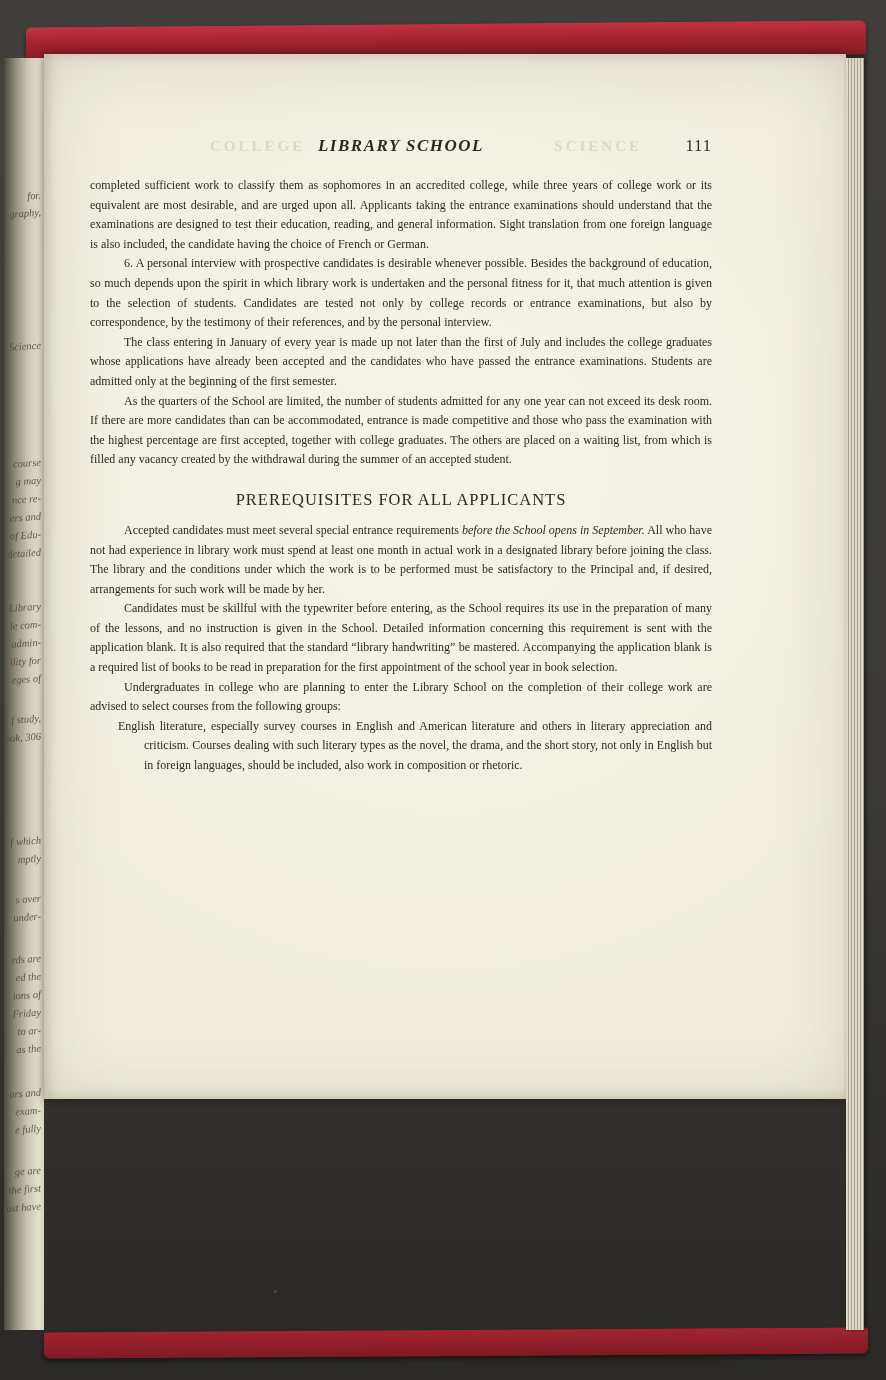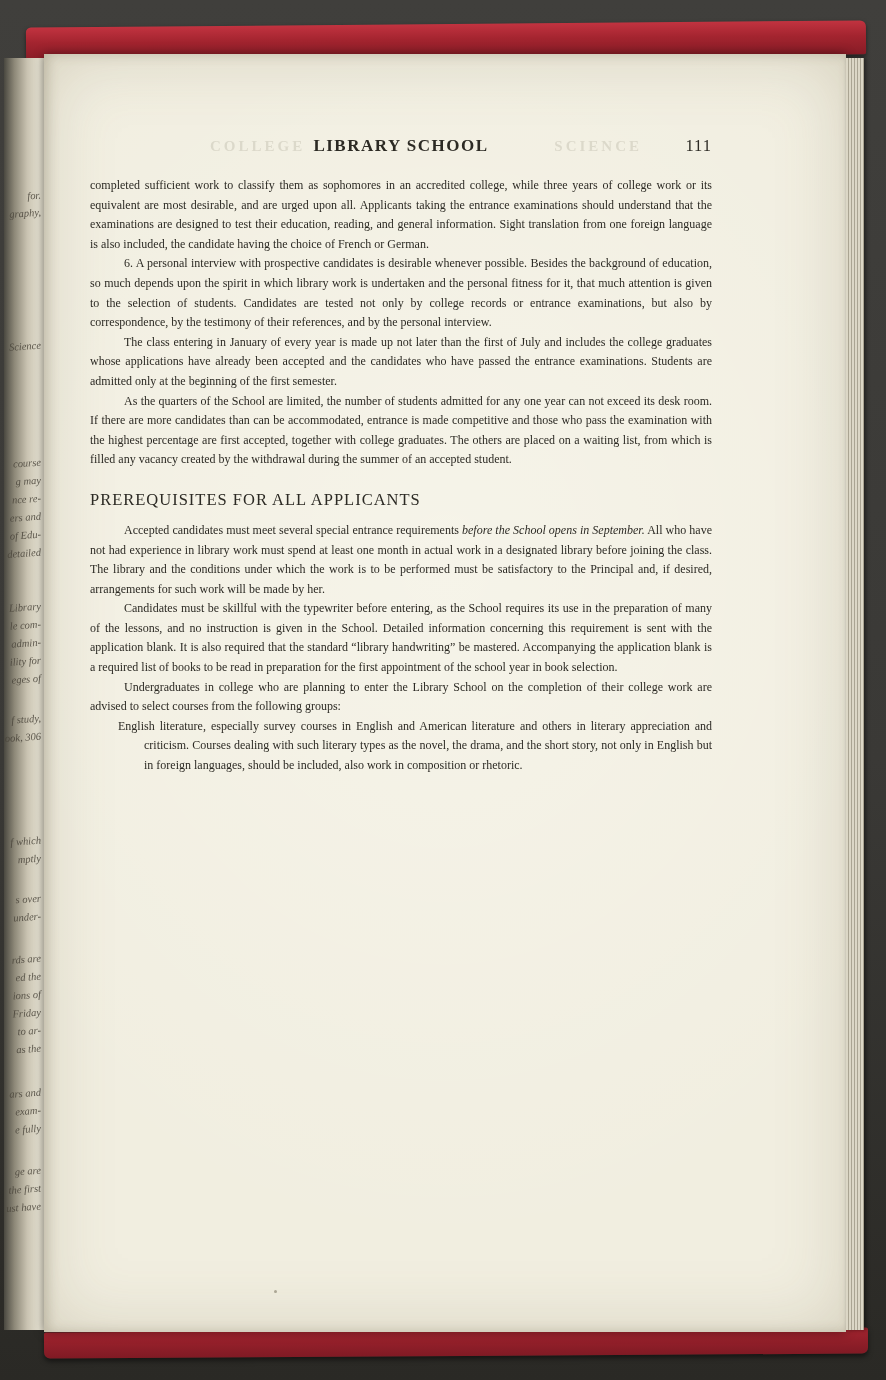--- a/index.html
+++ b/index.html
@@ -27,21 +27,21 @@
     background:linear-gradient(90deg,#4a4840 0%,#8d8878 26%,#c9c3b1 58%,#e3dfcf 86%,#d8d3c2 100%);
     overflow:hidden;
   }
   .edge-frag{
     position:absolute;right:3px;width:40px;display:block;
     font-size:10.5px;font-style:italic;color:#49443a;text-align:right;
     transform:rotate(-4deg);white-space:nowrap;opacity:.85;line-height:12px;
   }
   
   .paper{
-    position:absolute;left:44px;top:54px;width:802px;height:1278px;
+    position:absolute;left:44px;top:54px;width:802px;height:1045px;
     background:
       radial-gradient(120% 90% at 50% 40%, rgba(255,255,250,.35) 0%, rgba(0,0,0,0) 60%),
       #f1eee0;
     box-shadow:
       inset 0 0 70px rgba(118,104,70,.22),
       inset 4px 0 12px rgba(90,80,55,.25),
       0 0 10px rgba(0,0,0,.4);
   }
   
   .right-stack{
@@ -52,38 +52,38 @@
   }
   
   .text-col{
     position:absolute;left:46px;top:82px;width:622px;color:#2c2a24;
   }
   .running-head{
     position:relative;height:26px;margin-bottom:14px;
   }
   .rh-title{
     position:absolute;left:0;right:0;text-align:center;
-    font-weight:bold;font-size:17px;letter-spacing:1.5px;
+    font-style:italic;font-weight:bold;font-size:17px;letter-spacing:1.5px;
   }
   .rh-num{
     position:absolute;right:0;top:0;font-size:16.5px;letter-spacing:1px;
   }
   .ghost{
     position:absolute;top:2px;font-size:15px;letter-spacing:3px;
     color:#6a6450;opacity:.16;font-weight:bold;
   }
   .ghost.gl{left:120px;}
   .ghost.gr{right:70px;}
   .body-text p{
     margin:0;font-size:12px;line-height:19.6px;text-align:justify;
   }
   .indent{text-indent:34px;}
   .hang{padding-left:54px;text-indent:-26px;}
   .section-heading{
-    text-align:left;font-size:16.5px;letter-spacing:1px;font-weight:normal;
+    text-align:center;font-size:16.5px;letter-spacing:1px;font-weight:normal;
     margin:20px 0 11px 0;
   }
   .it{font-style:italic;}
   
   .speck{position:absolute;left:230px;top:1236px;width:3px;height:3px;border-radius:50%;background:#6a6450;opacity:.5;}
 </style>
 </head>
 <body>
 
 <div class="cover-top"></div>

